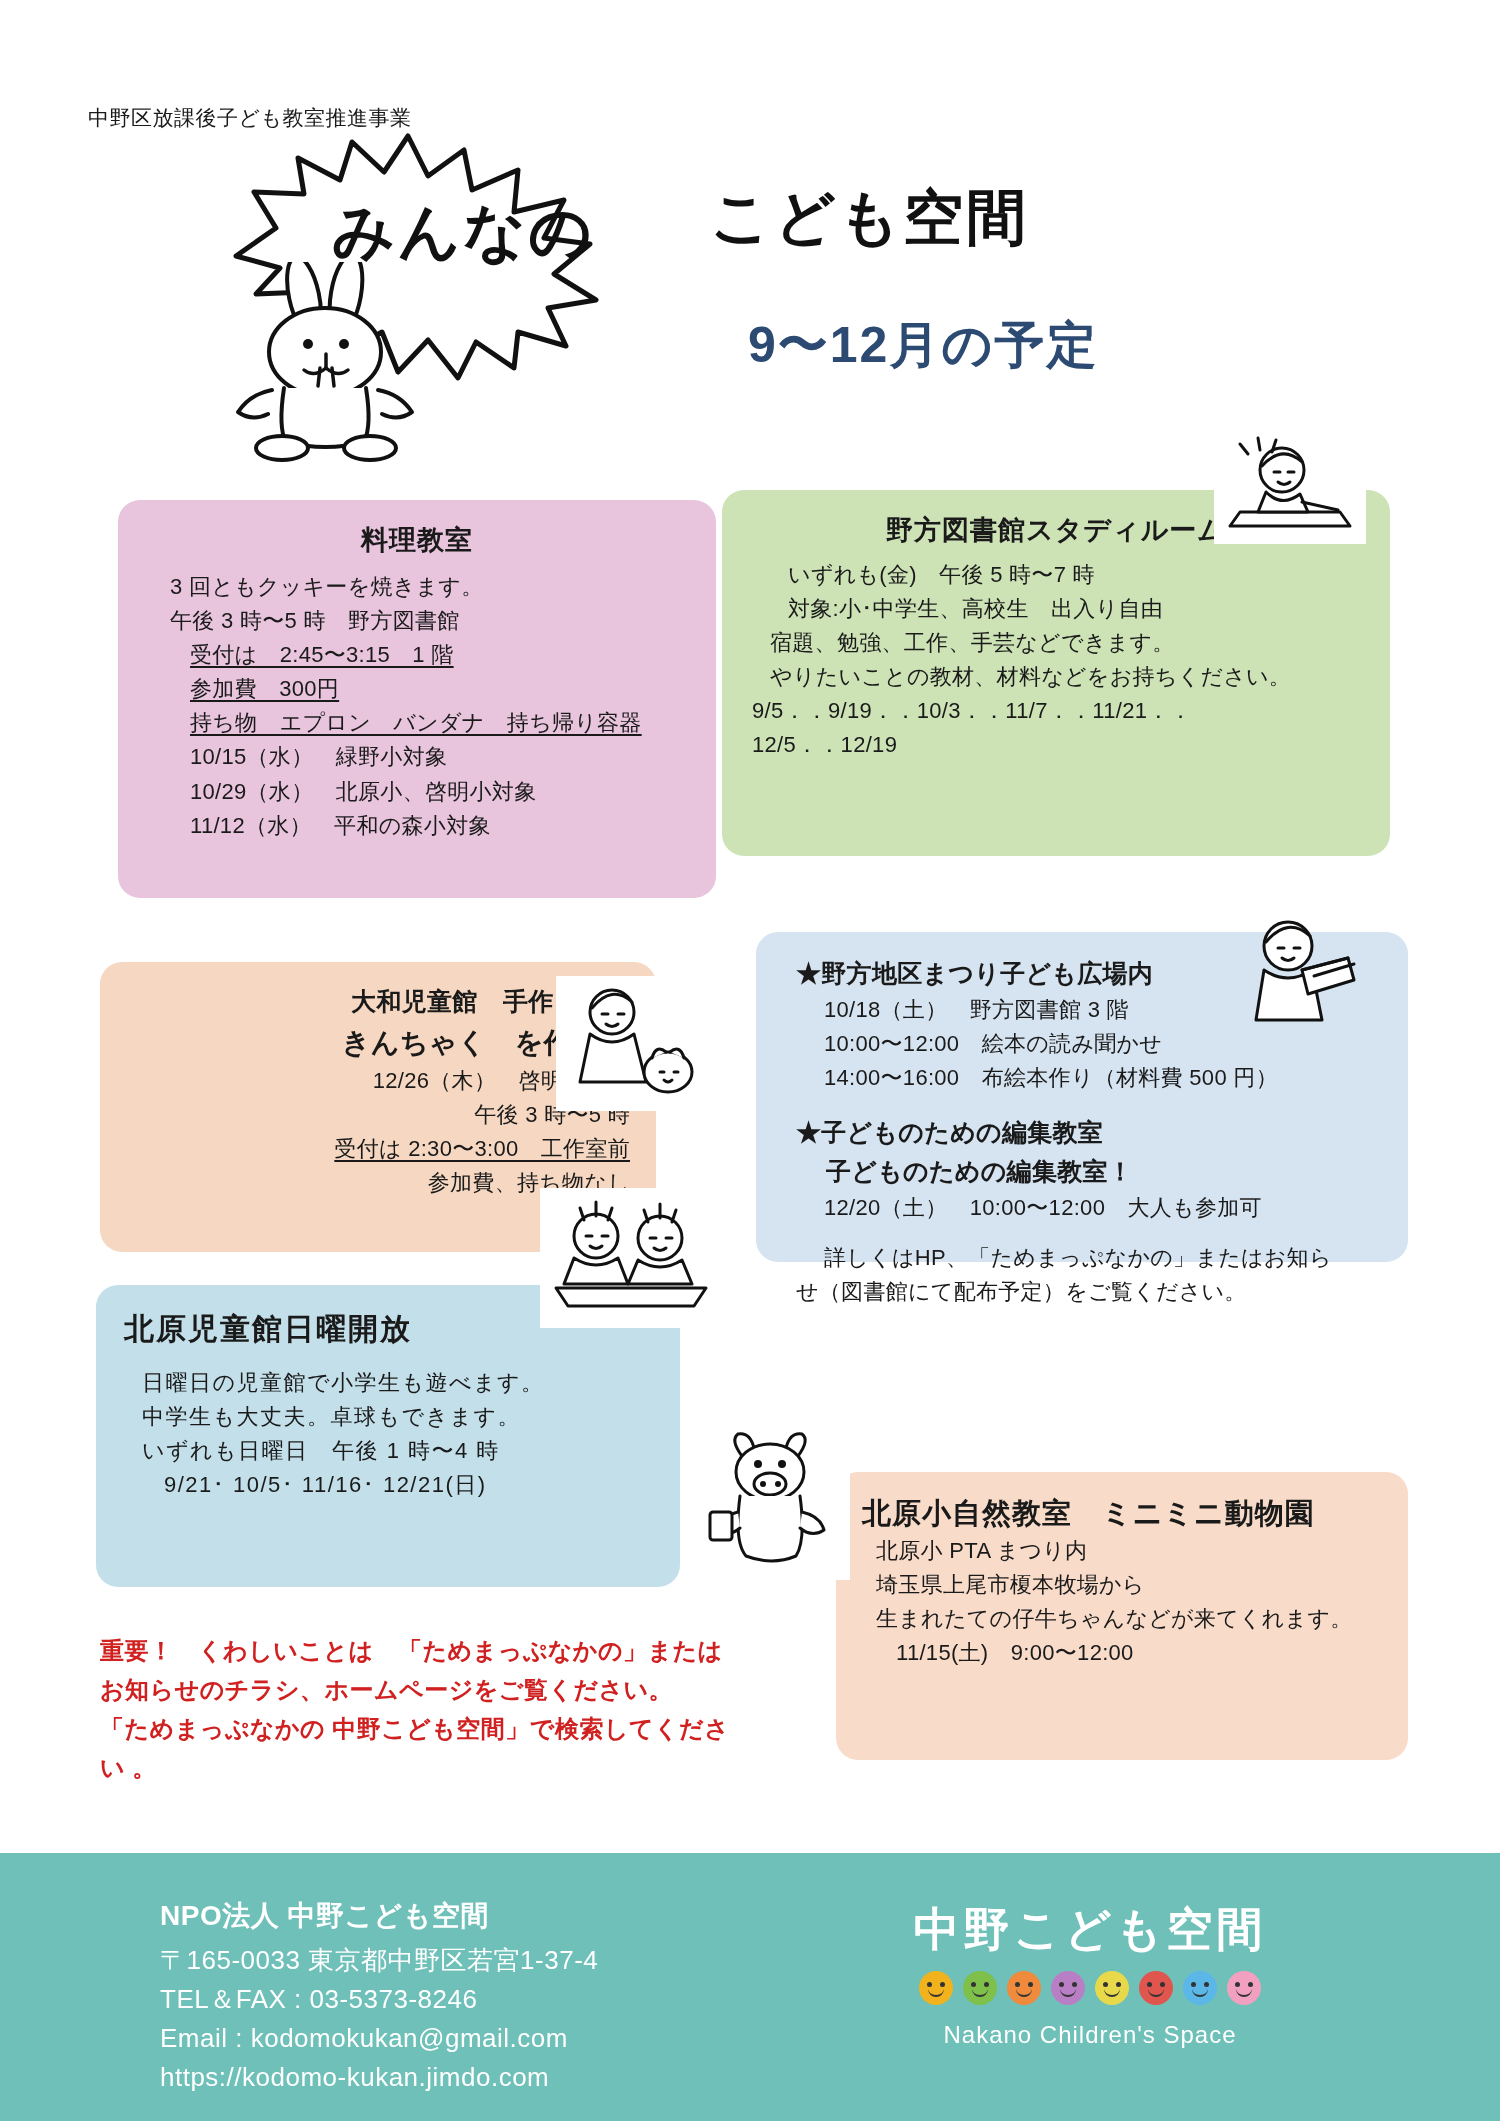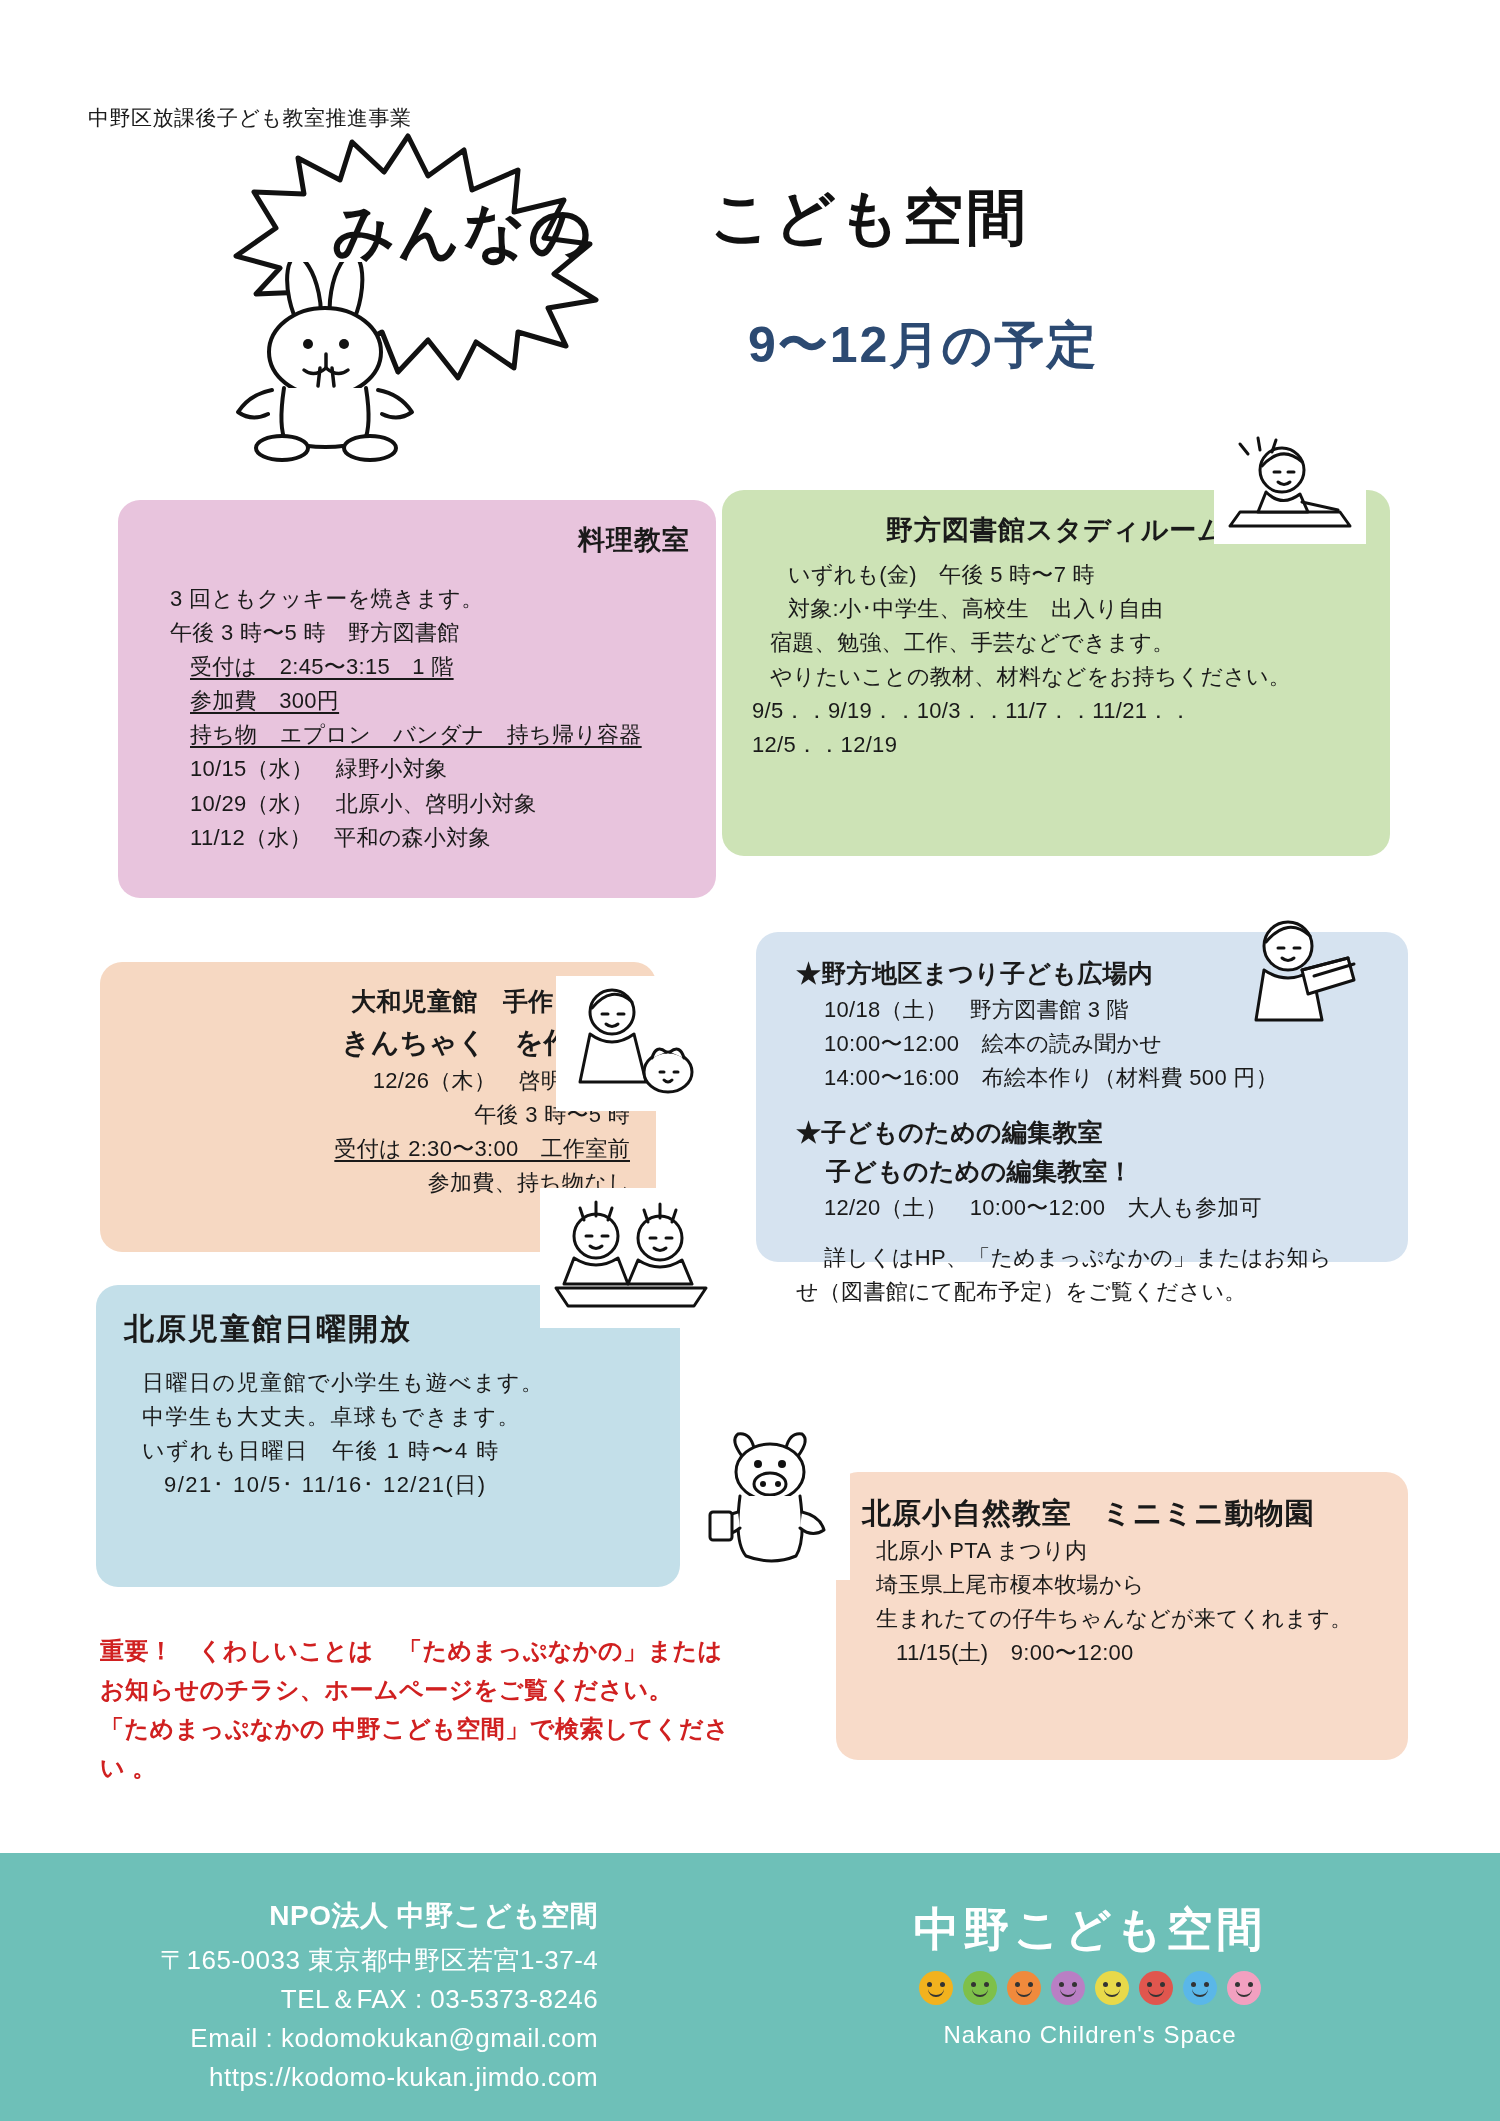--- a/index.html
+++ b/index.html
@@ -99,21 +99,21 @@
     letter-spacing: 0.3px;
   }
   .u { text-decoration: underline; text-underline-offset: 4px; }
 
   
   #card-cooking {
     left: 118px; top: 500px; width: 598px; height: 398px;
     background: #e8c4dd;
     padding: 22px 26px;
   }
-  #card-cooking h3 { text-align: right; margin-bottom: 24px; }
+  #card-cooking h3 { text-align: center; margin-bottom: 12px; }
   #card-cooking .line { padding-left: 26px; }
   #card-cooking .ind2 { padding-left: 46px; }
 
   
   #card-study {
     left: 722px; top: 490px; width: 668px; height: 366px;
     background: #cde3b6;
     padding: 22px 26px;
   }
   #card-study h3 { text-align: center; margin-bottom: 10px; }
@@ -181,21 +181,20 @@
     width: 1500px; height: 268px;
     background: #6ec0b8;
   }
   .footer-inner {
     position: absolute;
     left: 160px; top: 42px;
     color: #ffffff;
     font-size: 26px;
     line-height: 1.5;
     letter-spacing: 0.5px;
-    text-align: right;
   }
   .footer-inner .org { font-size: 28px; font-weight: bold; margin-bottom: 4px; }
   .footer-logo {
     position: absolute;
     right: 190px; top: 46px;
     width: 440px;
     text-align: center;
     color: #ffffff;
   }
   .footer-logo .jp {

